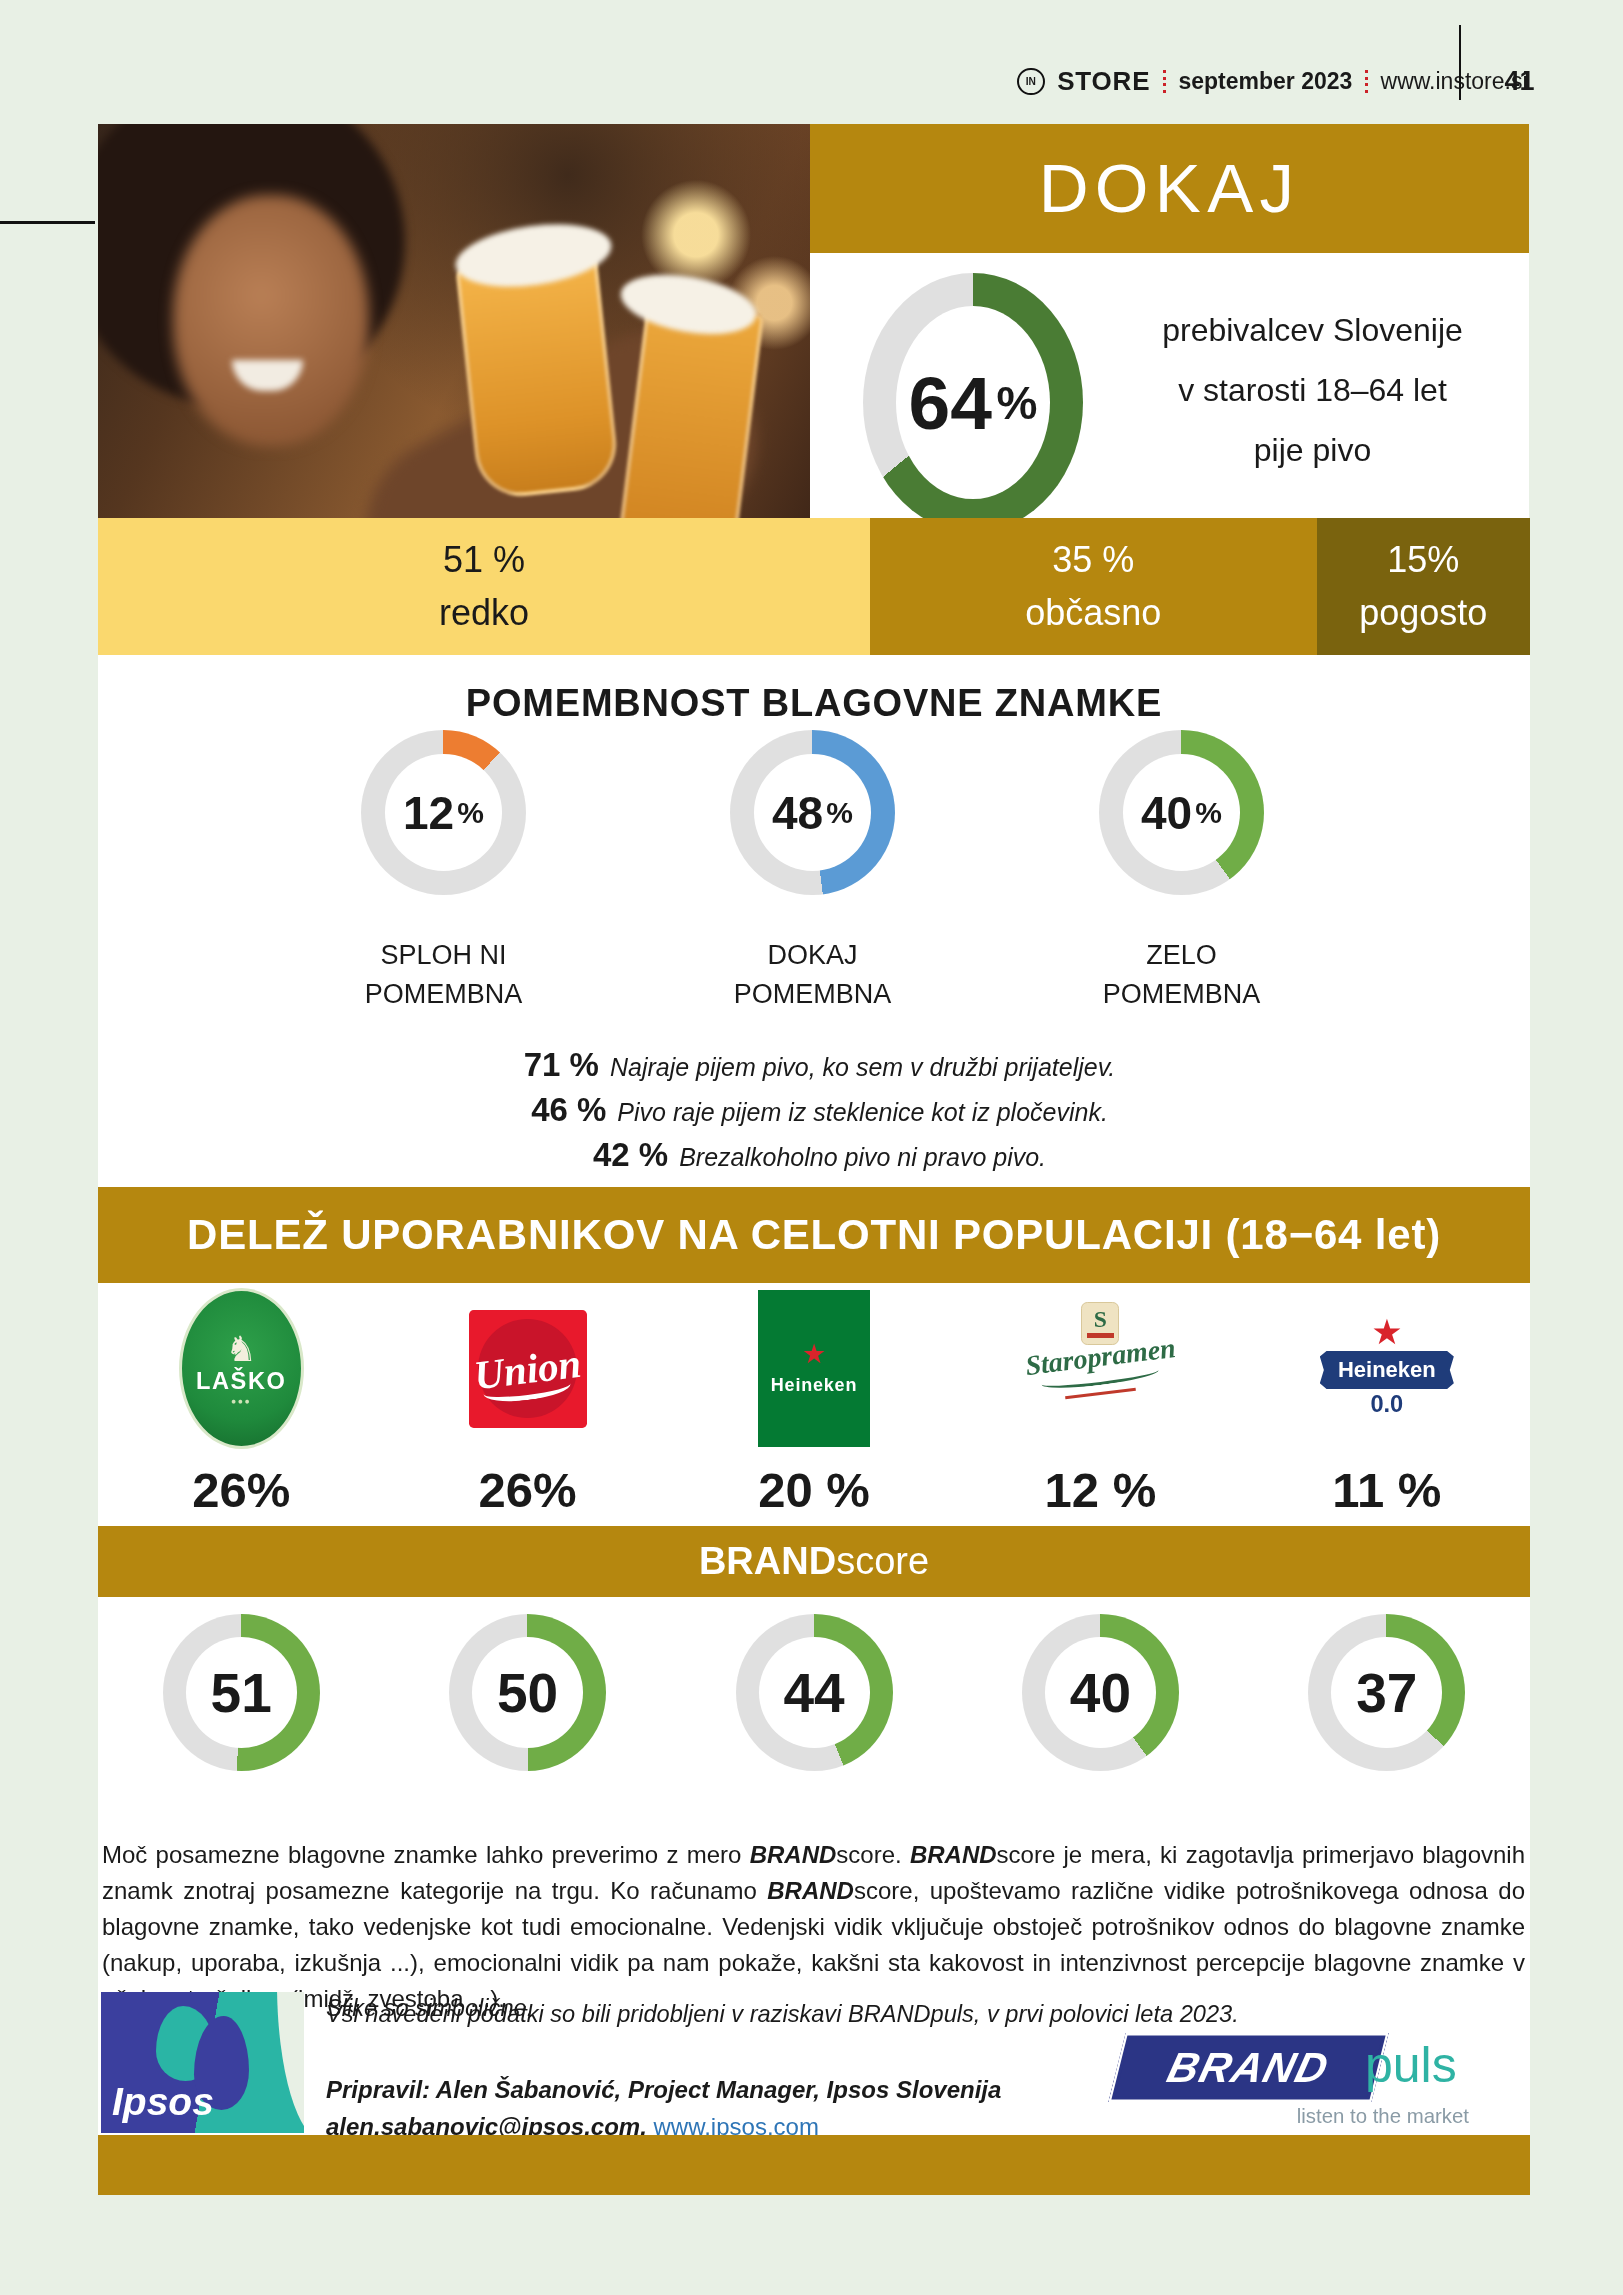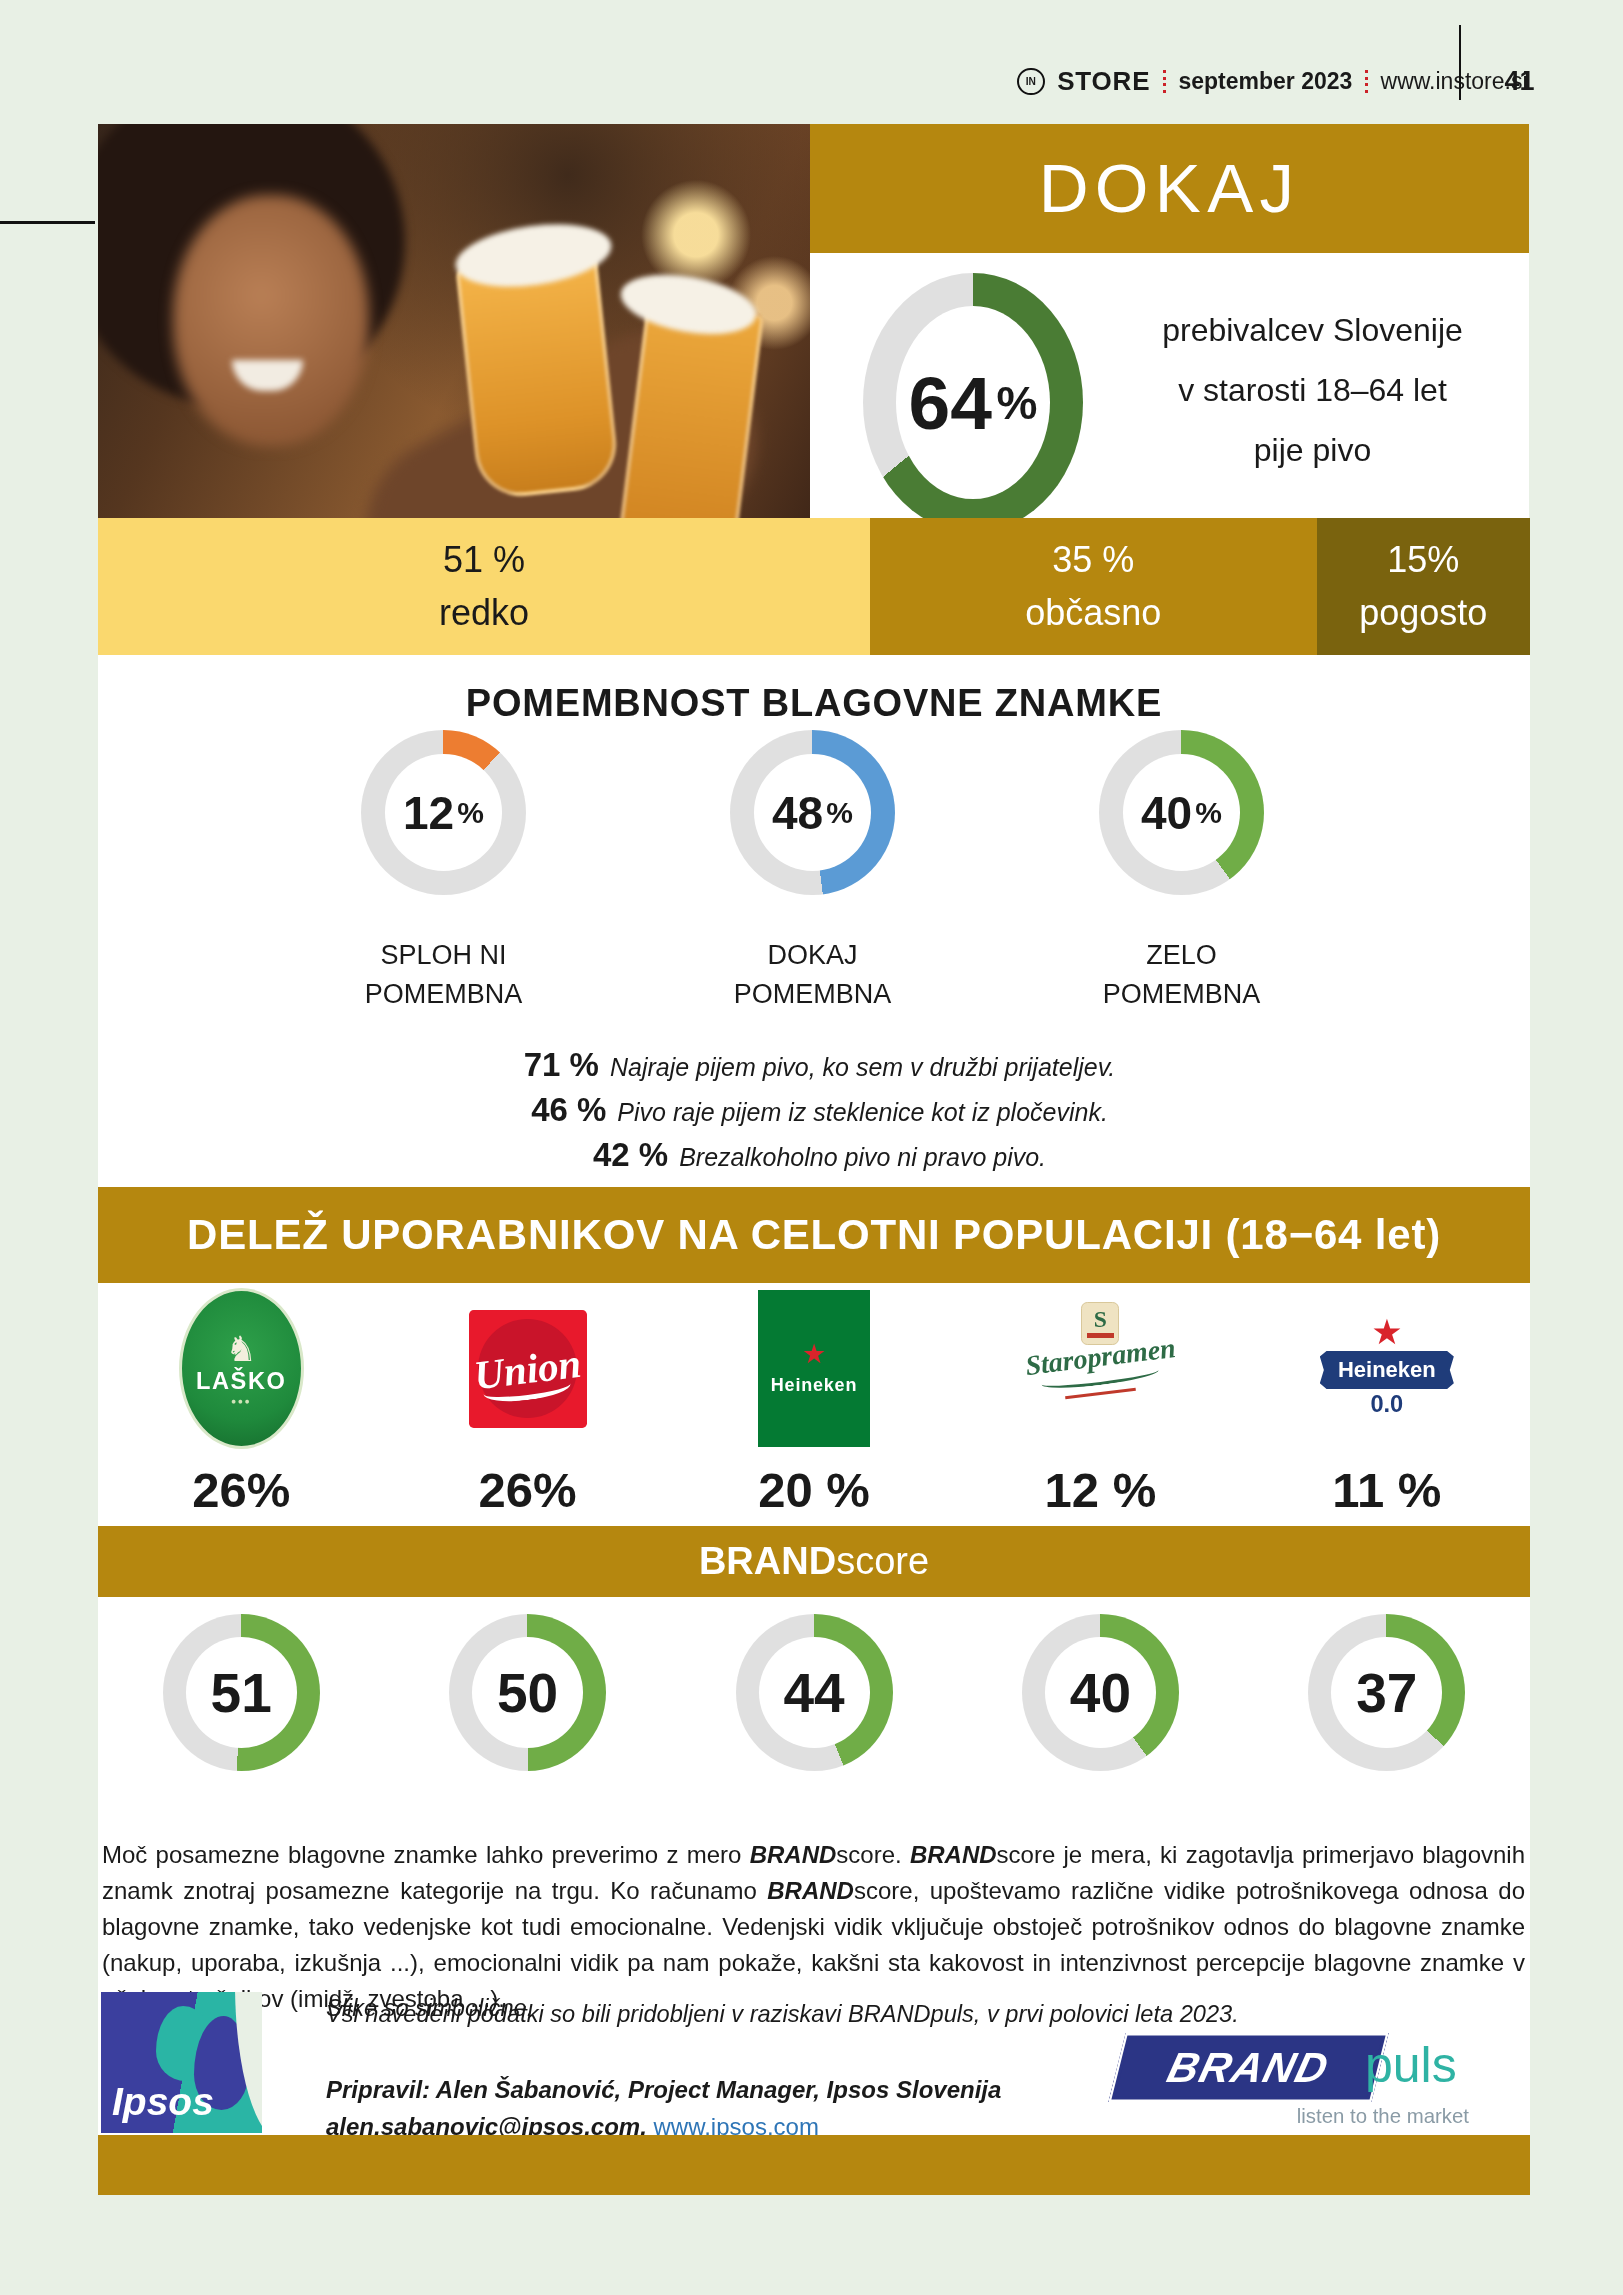--- a/index.html
+++ b/index.html
@@ -146,21 +146,21 @@
   .bs-donuts{position:absolute;left:98px;top:1614px;width:1432px;display:flex;}
   .bs-donuts .cell{flex:1;display:flex;justify-content:center;}
 
   
   .paragraph{position:absolute;left:102px;top:1813px;width:1423px;font-size:24px;
        line-height:36px;text-align:justify;}
   .paragraph .bseg{font-weight:bold;font-style:italic;}
 
   
   .ipsos{position:absolute;left:101px;top:1992px;width:161px;height:141px;overflow:hidden;
-       background:linear-gradient(100deg,#3B3F9E 0 52%,#2AB5A5 52% 100%);}
+       background:linear-gradient(100deg,#3B3F9E 0 52%,#2AB5A5 52% 100%);padding-left:42px;}
   .ipsos .head-a{position:absolute;left:55px;top:14px;width:59px;height:75px;background:#2AB5A5;
        border-radius:46% 54% 50% 50%/60% 60% 40% 40%;}
   .ipsos .head-b{position:absolute;left:93px;top:23.6px;width:55px;height:94px;background:#3B3F9E;
        border-radius:54% 46% 50% 50%/62% 58% 42% 38%;}
   .ipsos .curve{position:absolute;right:-20.4px;top:-7.9px;width:47px;height:157px;background:#E8F0E5;
        border-radius:0 0 0 100%;}
   .ipsos .word{position:absolute;left:11px;bottom:9.4px;color:#fff;font-weight:bold;
        font-style:italic;font-size:39px;}
 
   .foot-line{position:absolute;left:326px;font-size:23.6px;}

